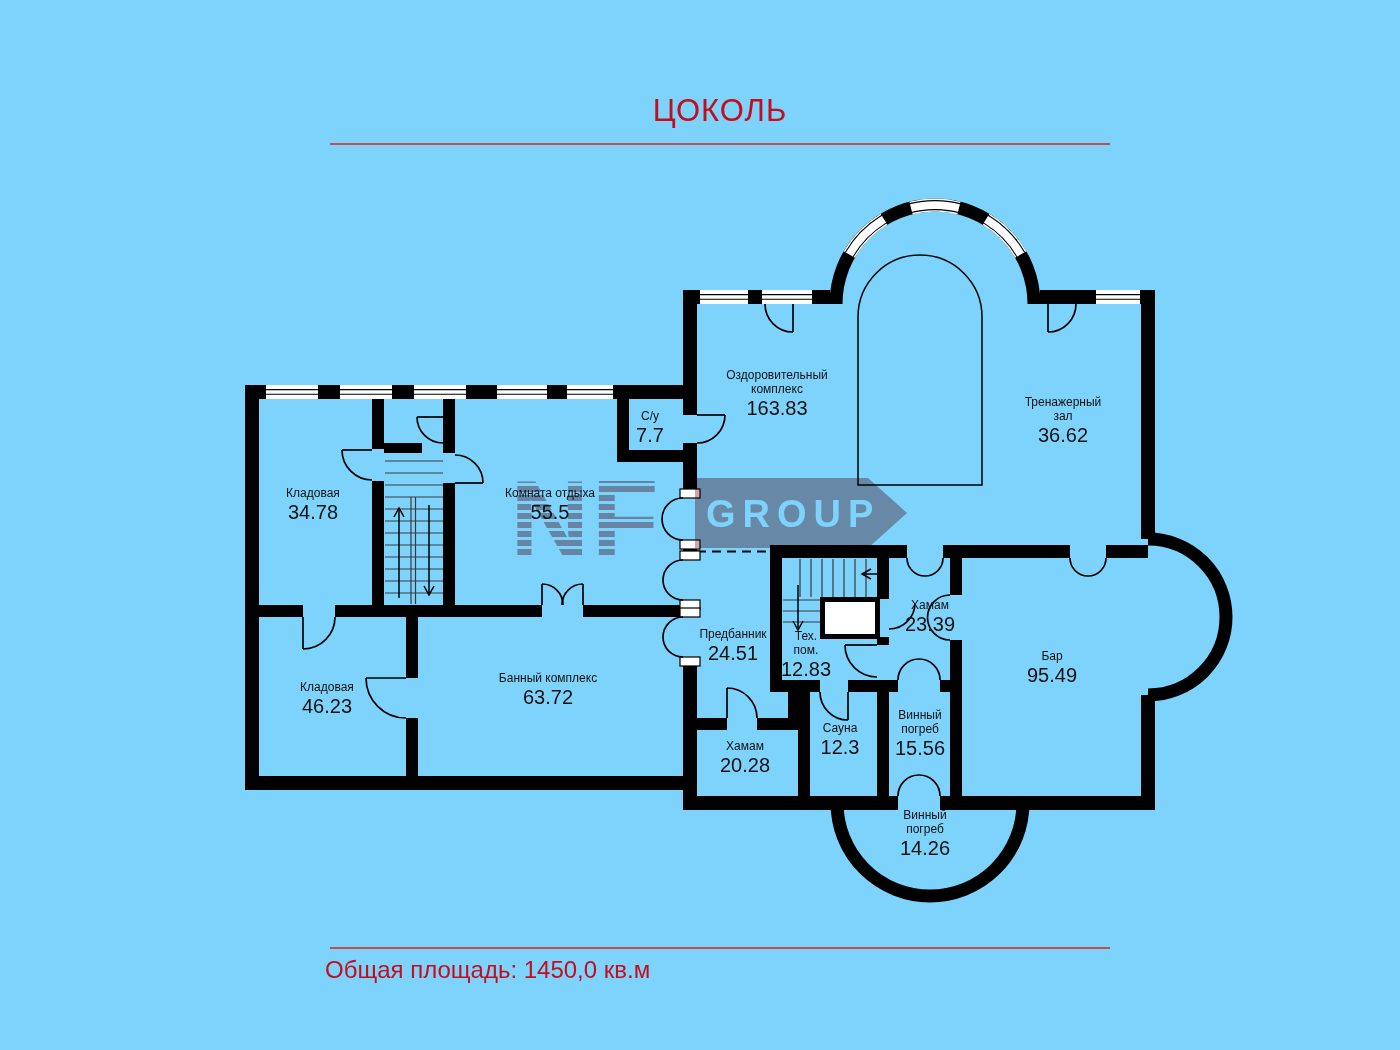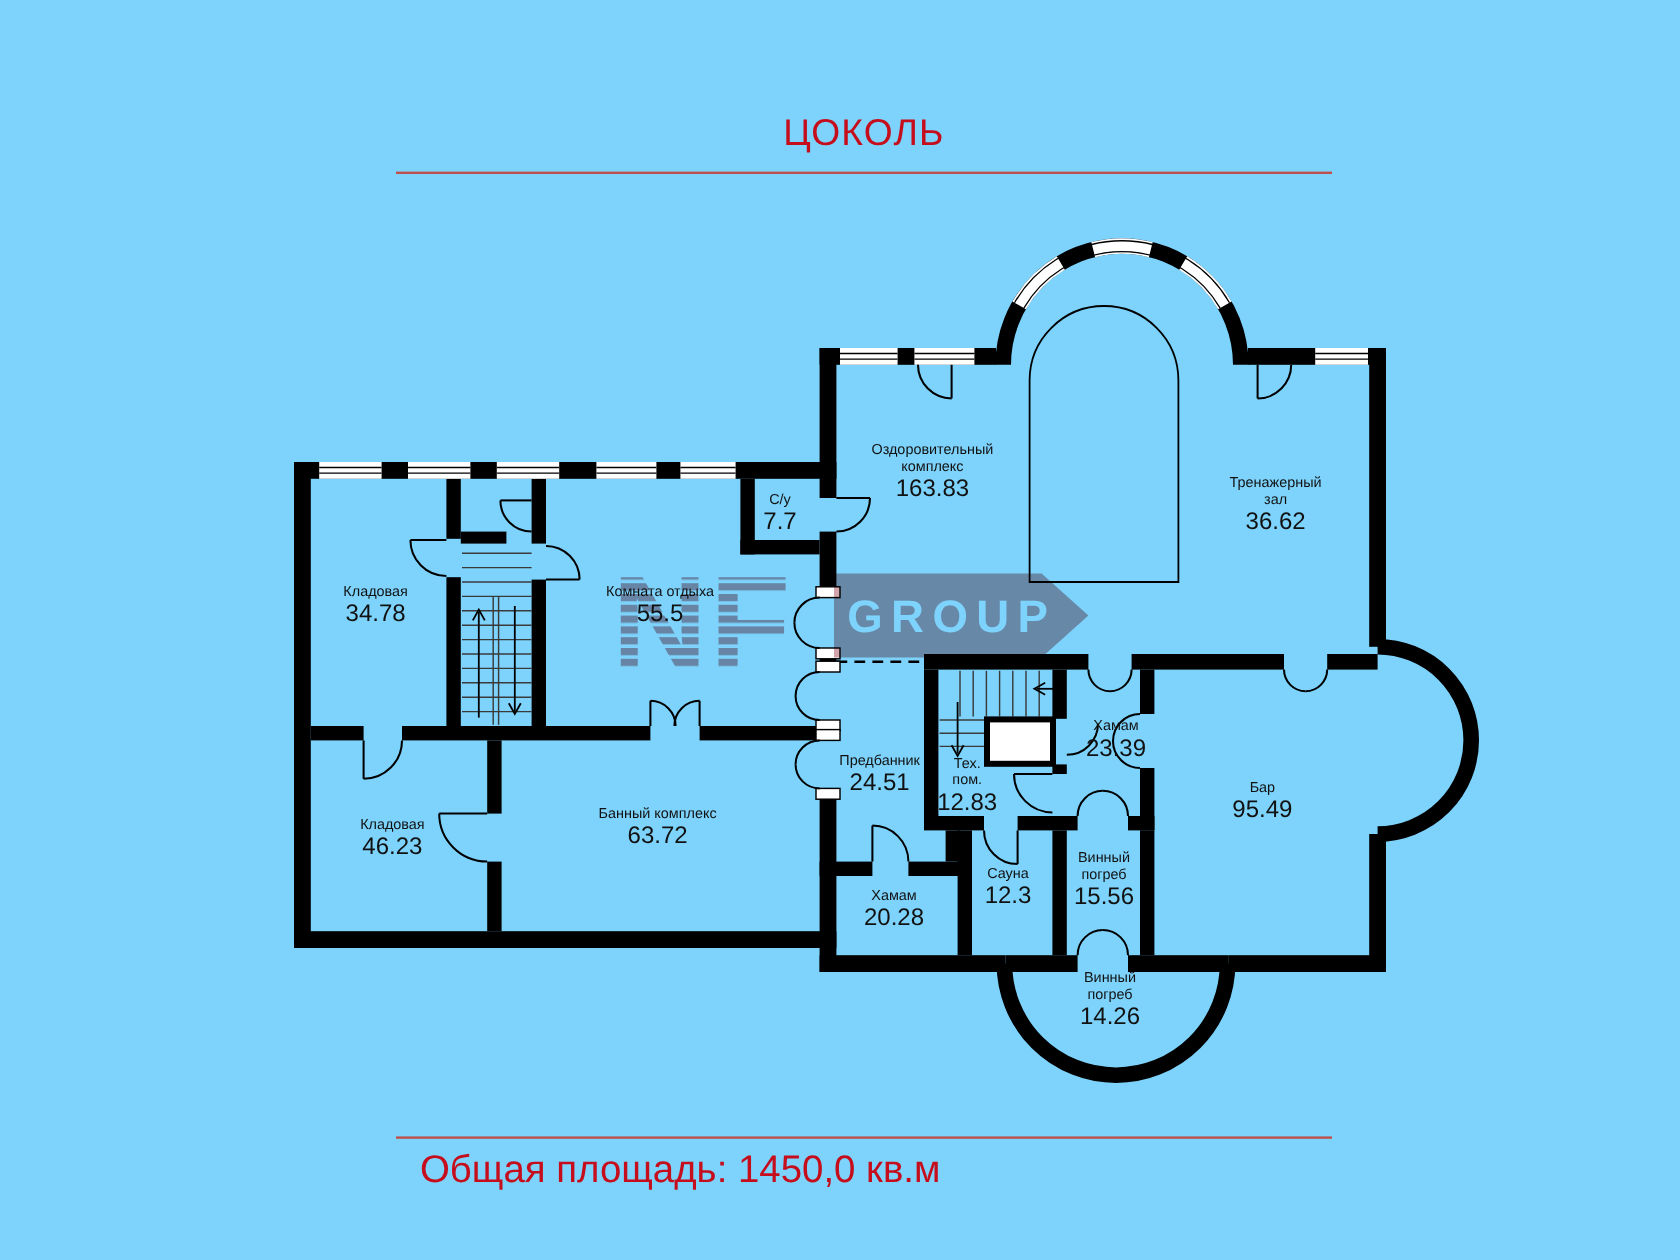--- a/index.html
+++ b/index.html
@@ -9,21 +9,21 @@
   }
   .plan-svg{position:absolute;left:0;top:0;}
   .title{
     position:absolute;left:330px;top:93px;width:780px;text-align:center;
     font-size:31px;letter-spacing:1px;color:var(--accent_red,#c50d1c);
   }
   .rule{position:absolute;height:2px;background:var(--rule_red,#c0504d);}
   .rule-top{left:330px;top:143px;width:780px;}
   .rule-bottom{left:330px;top:947px;width:780px;}
   .footer-text{
-    position:absolute;left:350px;top:956px;font-size:32px;
+    position:absolute;left:325px;top:956px;font-size:24px;
     color:var(--accent_red,#c50d1c);
   }
   .rlabel{
     position:absolute;transform:translate(-50%,-50%);text-align:center;
     color:var(--room_text,#111);line-height:1.15;z-index:3;
   }
   .rname{font-size:12px;white-space:pre-line;}
   .rarea{font-size:20px;}
   
   .wall{fill:var(--wall_black,#000);}

